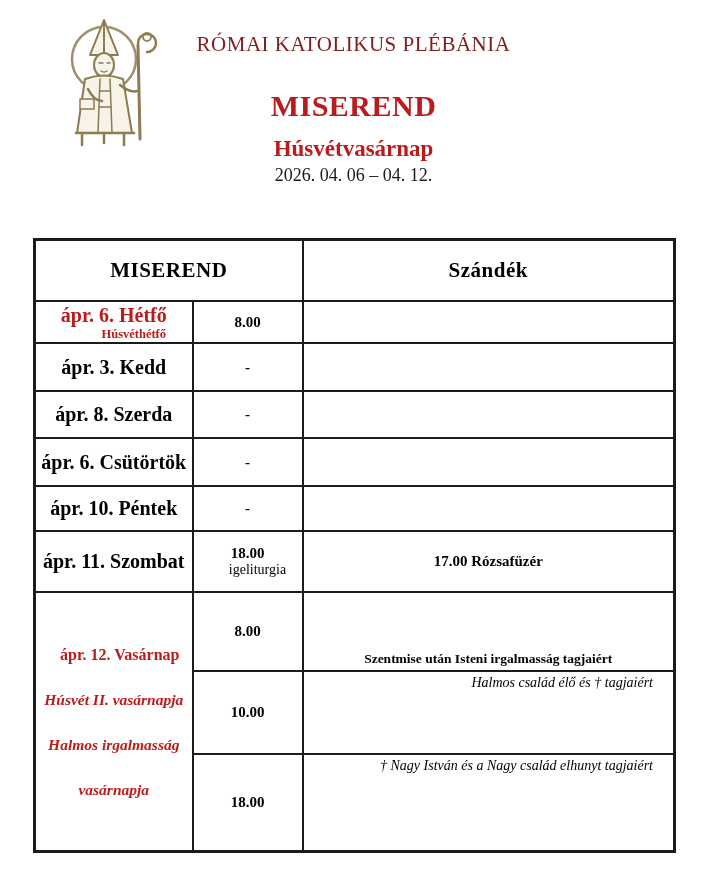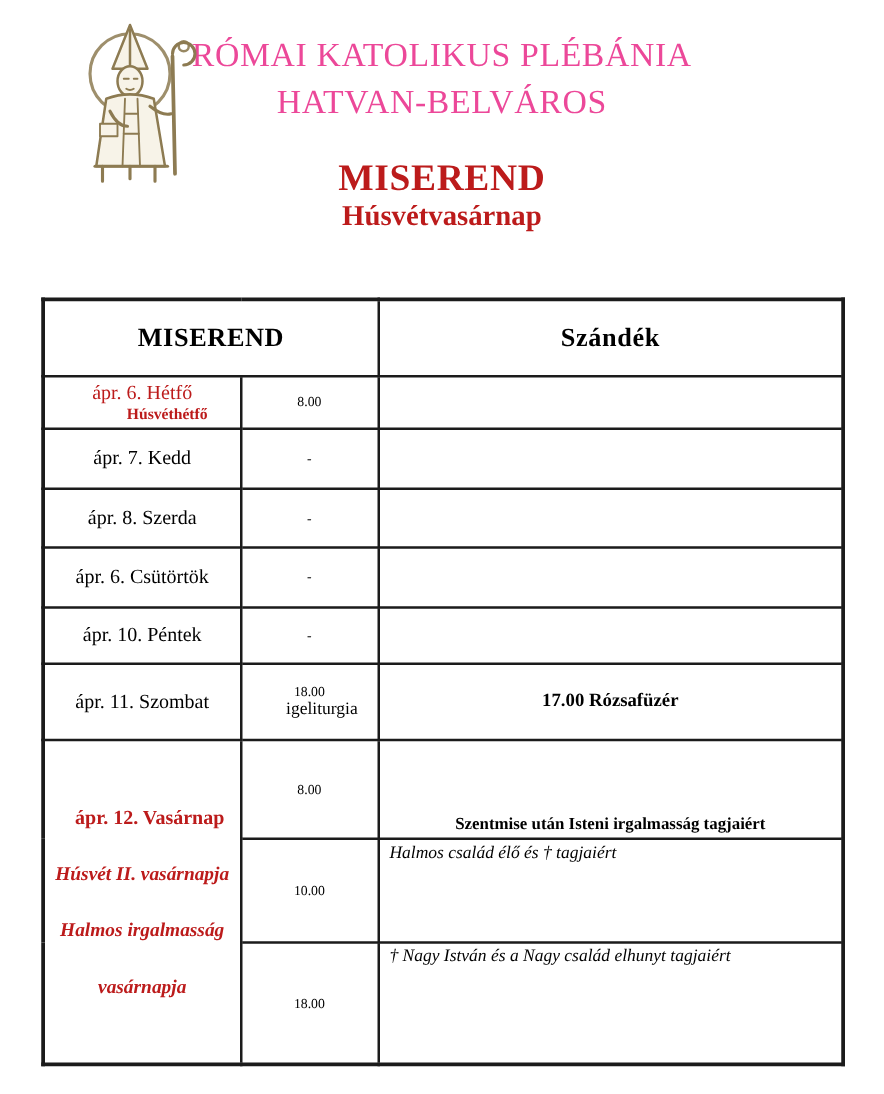--- a/index.html
+++ b/index.html
@@ -8,65 +8,65 @@
     width:707px;height:875px;
     background:#ffffff;
     font-family:"Liberation Serif","DejaVu Serif",serif;
     color:#000;
     overflow:hidden;
   }
   
   .logo{position:absolute;left:54px;top:15px;width:106px;height:133px;}
   .header-text{padding-top:26px;text-align:center;}
   .org-line{
-    font-size:27px;line-height:37px;letter-spacing:.5px;
-    color:#ec4899;font-weight:400;
+    font-size:21px;line-height:37px;letter-spacing:.5px;
+    color:#7f1d1d;font-weight:400;
   }
   .doc-title{
     margin-top:27px;font-size:30px;line-height:32px;
     font-weight:bold;color:#bc1b1b;letter-spacing:.5px;
   }
   .doc-subtitle{
-    margin-top:1px;font-size:23px;line-height:26px;
+    margin-top:14px;font-size:23px;line-height:26px;
     font-weight:bold;color:#bc1b1b;
   }
   .doc-dates{margin-top:3px;font-size:18px;line-height:20px;color:#1a1a1a;}
   
   .tbl-wrap{position:absolute;left:33px;top:238px;}
   table{border-collapse:collapse;table-layout:fixed;border:3px solid #1b1b1b;}
   td{border:2px solid #1b1b1b;padding:0;vertical-align:middle;text-align:center;overflow:hidden;}
   col.c-day{width:158px;}
   col.c-time{width:110px;}
   col.c-int{width:372px;}
   .h-row td{height:59px;}
   .hdr{font-size:21px;font-weight:bold;letter-spacing:.5px;}
-  .day{font-size:16px;font-weight:normal;}
+  .day{font-size:20px;font-weight:bold;}
   .day-red{color:#bc1b1b;}
   .day-sub{font-size:12.5px;font-weight:bold;line-height:14px;padding-left:40px;}
-  .time{font-size:11px;font-weight:normal;}
+  .time{font-size:15px;font-weight:bold;}
   .time-sub{font-size:14px;font-weight:normal;line-height:16px;padding-left:20px;}
   .int-bold{font-size:15px;font-weight:bold;}
   .r-mon td{height:40px;}
   .r-tue td{height:46px;}
   .r-wed td{height:45px;}
   .r-thu td{height:46px;}
   .r-fri td{height:43px;}
   .r-sat td{height:59px;}
   .r-sun1 td{height:77px;}
   .r-sun2 td{height:81px;}
   .r-sun3 td{height:95px;}
   .sun-day-line1{font-size:16px;font-weight:bold;line-height:21px;margin-left:12px;}
   .sun-day-note{font-size:15.5px;font-weight:bold;font-style:italic;line-height:21px;margin-top:24px;}
   .cell-rel{position:relative;}
   .footer-note{
     position:absolute;left:0;right:0;bottom:3px;
     font-size:13.5px;font-weight:bold;text-align:center;
   }
   .int-italic{
-    display:block;text-align:left;vertical-align:top;
+    display:block;text-align:right;vertical-align:top;
     font-size:14px;font-style:italic;
     padding:3px 20px 0 8px;
   }
   td.top-left{vertical-align:top;text-align:left;}
 </style>
 </head>
 <body>
 
 <div class="page">
 
@@ -94,23 +94,23 @@
       <path d="M34 74 Q40 86 48 86" stroke-width="2.5"></path>
       <rect x="26" y="84" width="14" height="10" stroke-width="1.5" fill="#f7f3e8"></rect>
 
       <path d="M22 118 H80" stroke-width="2.5"></path>
       <path d="M28 118 V130 M70 118 V130 M50 118 V128" stroke-width="2.5"></path>
     </svg>
   </div>
 
   <div class="header-text">
     <div class="org-line">RÓMAI KATOLIKUS PLÉBÁNIA</div>
-    <div class="org-line">HATVAN-BELVÁROS</div>
     <div class="doc-title">MISEREND</div>
     <div class="doc-subtitle">Húsvétvasárnap</div>
+    <div class="doc-dates">2026. 04. 06 – 04. 12.</div>
   </div>
 
   <div class="tbl-wrap">
     <table>
       <colgroup>
           <col class="c-day">
           <col class="c-time">
           <col class="c-int">
         </colgroup>
 
@@ -123,21 +123,21 @@
       <tr class="r-mon">
         <td>
           <div class="day day-red">ápr. 6.  Hétfő</div>
           <div class="day-sub day-red">Húsvéthétfő</div>
         </td>
         <td class="time">8.00</td>
         <td></td>
       </tr>
 
       <tr class="r-tue">
-        <td class="day">ápr. 7. Kedd</td>
+        <td class="day">ápr. 3. Kedd</td>
         <td class="time">-</td>
         <td></td>
       </tr>
 
       <tr class="r-wed">
         <td class="day">ápr. 8. Szerda</td>
         <td class="time">-</td>
         <td></td>
       </tr>
 

